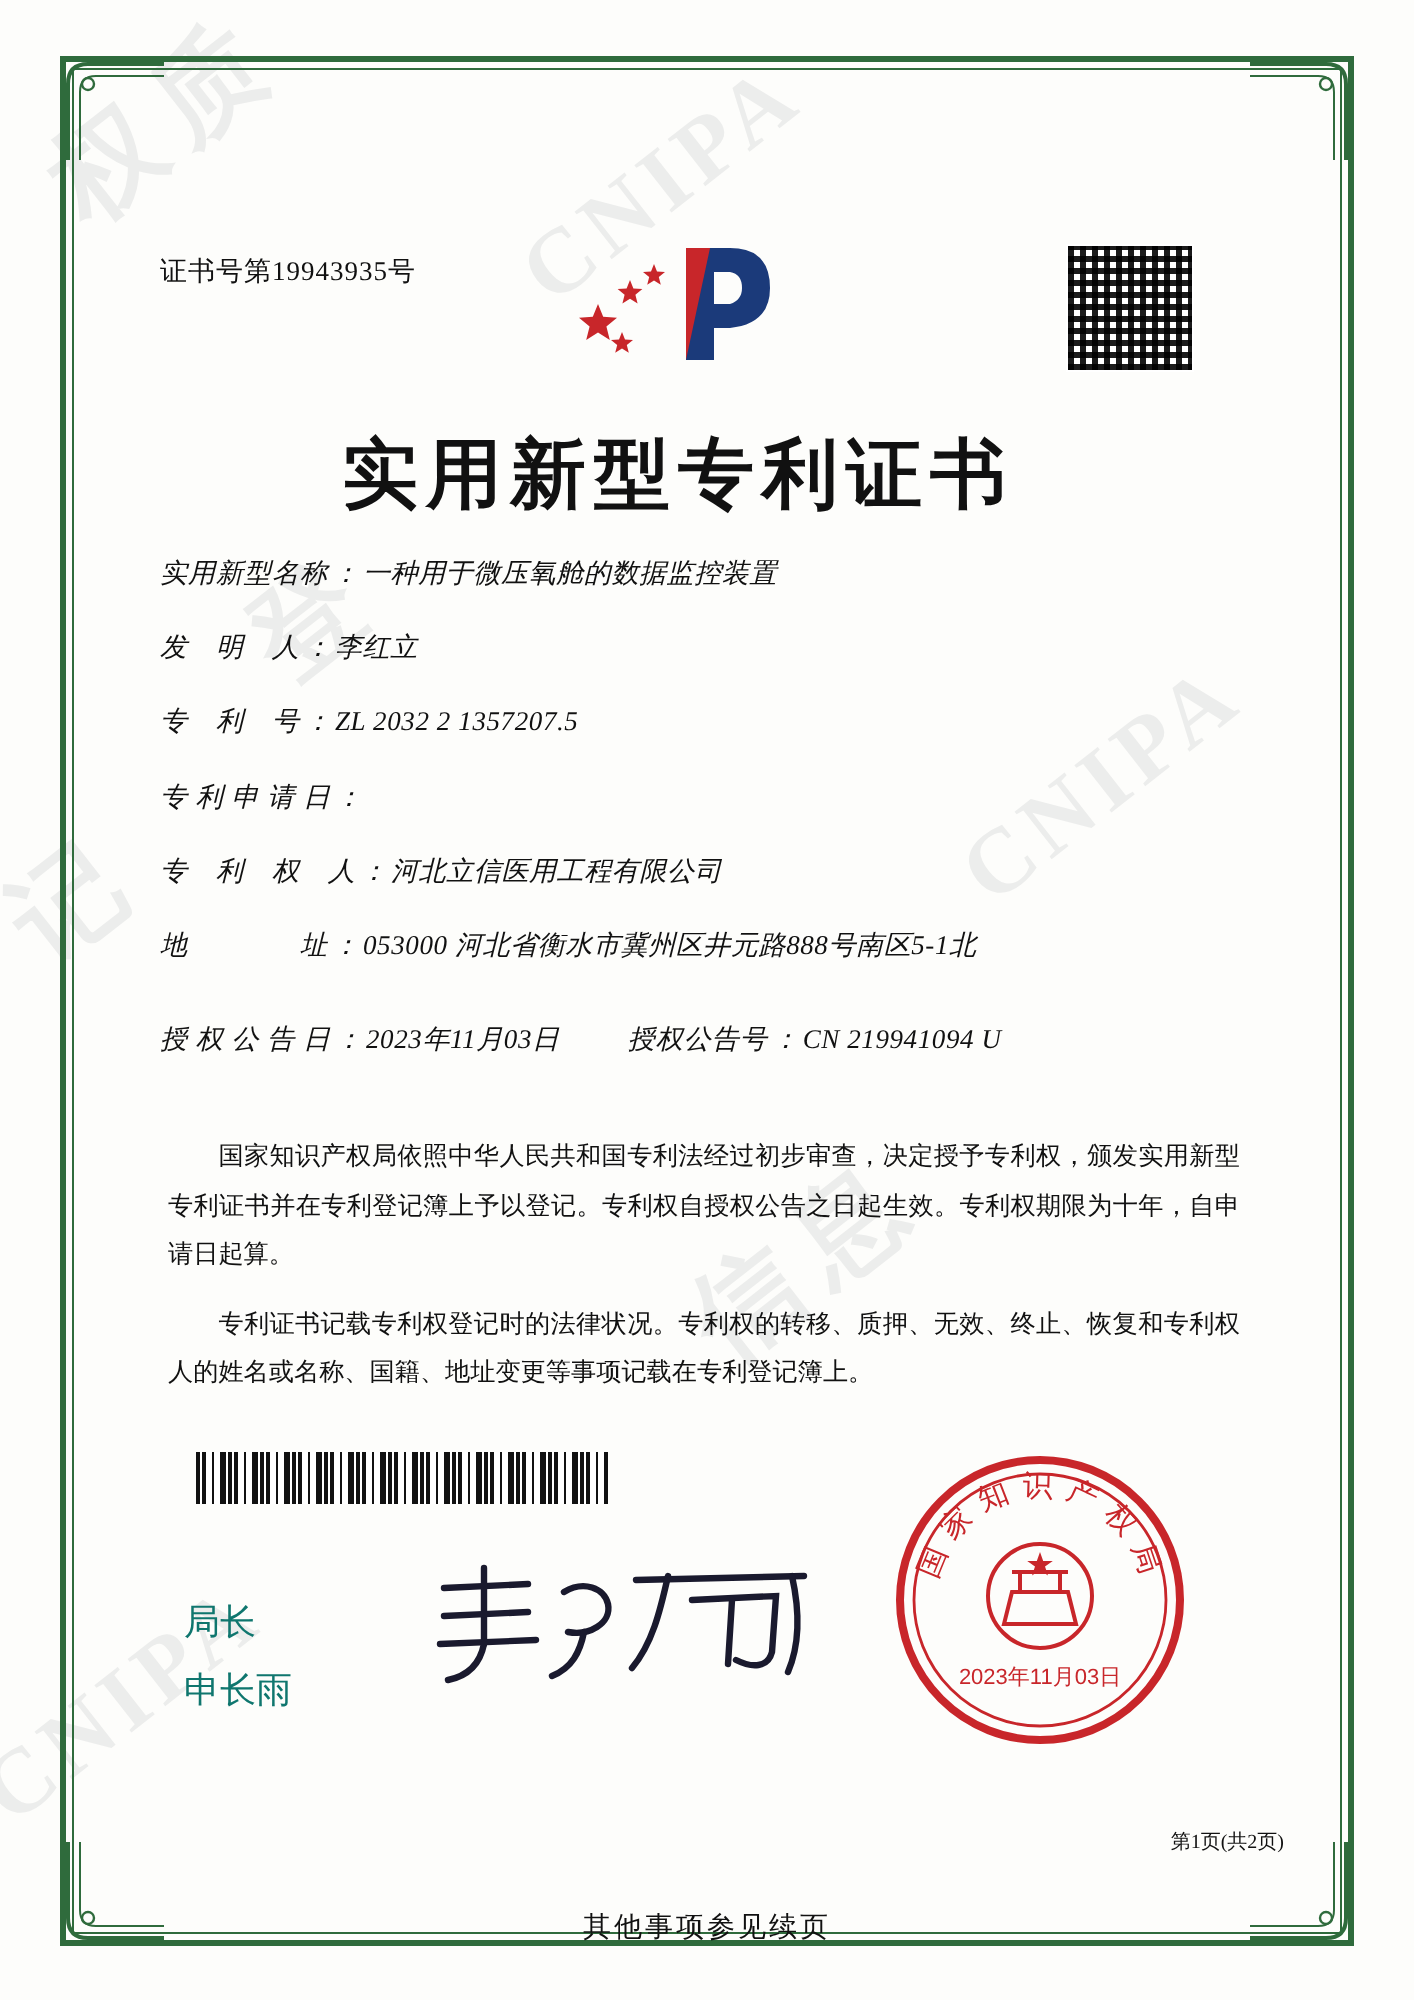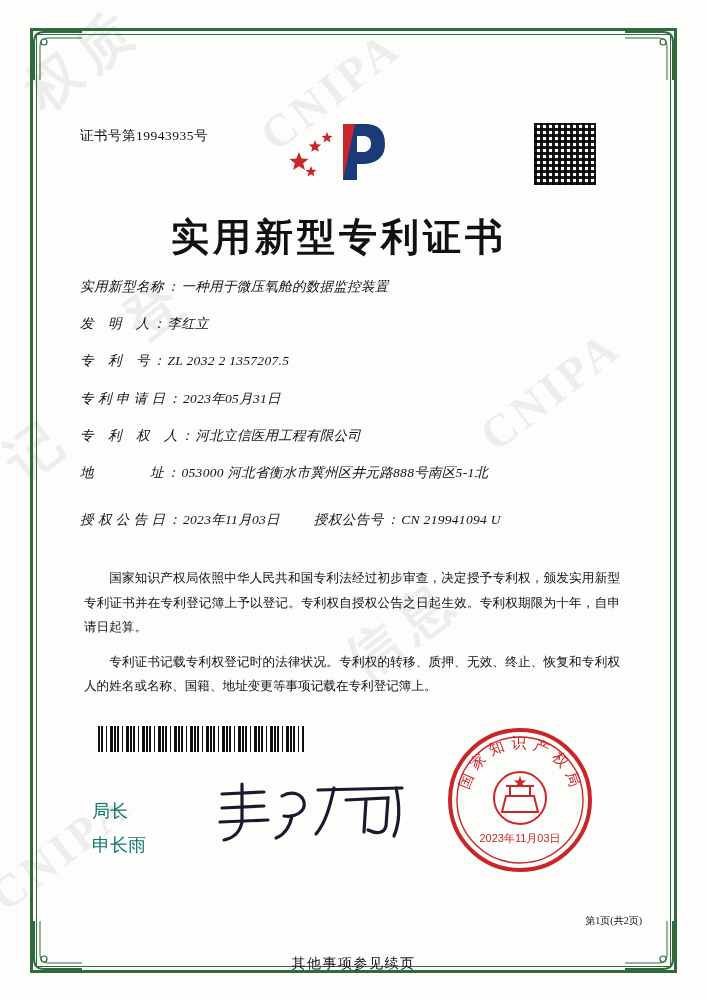--- a/index.html
+++ b/index.html
@@ -283,21 +283,20 @@
         <span class="f-value">李红立</span>
       </div>
       <div class="field-row">
         <span class="f-label">专　利　号</span>
         <span class="f-sep">：</span>
         <span class="f-value">ZL 2032 2 1357207.5</span>
       </div>
       <div class="field-row">
         <span class="f-label">专 利 申 请 日</span>
         <span class="f-sep">：</span>
-        <span class="f-value">2023年05月31日</span>
       </div>
       <div class="field-row">
         <span class="f-label">专　利　权　人</span>
         <span class="f-sep">：</span>
         <span class="f-value">河北立信医用工程有限公司</span>
       </div>
       <div class="field-row">
         <span class="f-label">地　　　　址</span>
         <span class="f-sep">：</span>
         <span class="f-value">053000 河北省衡水市冀州区井元路888号南区5-1北</span>

